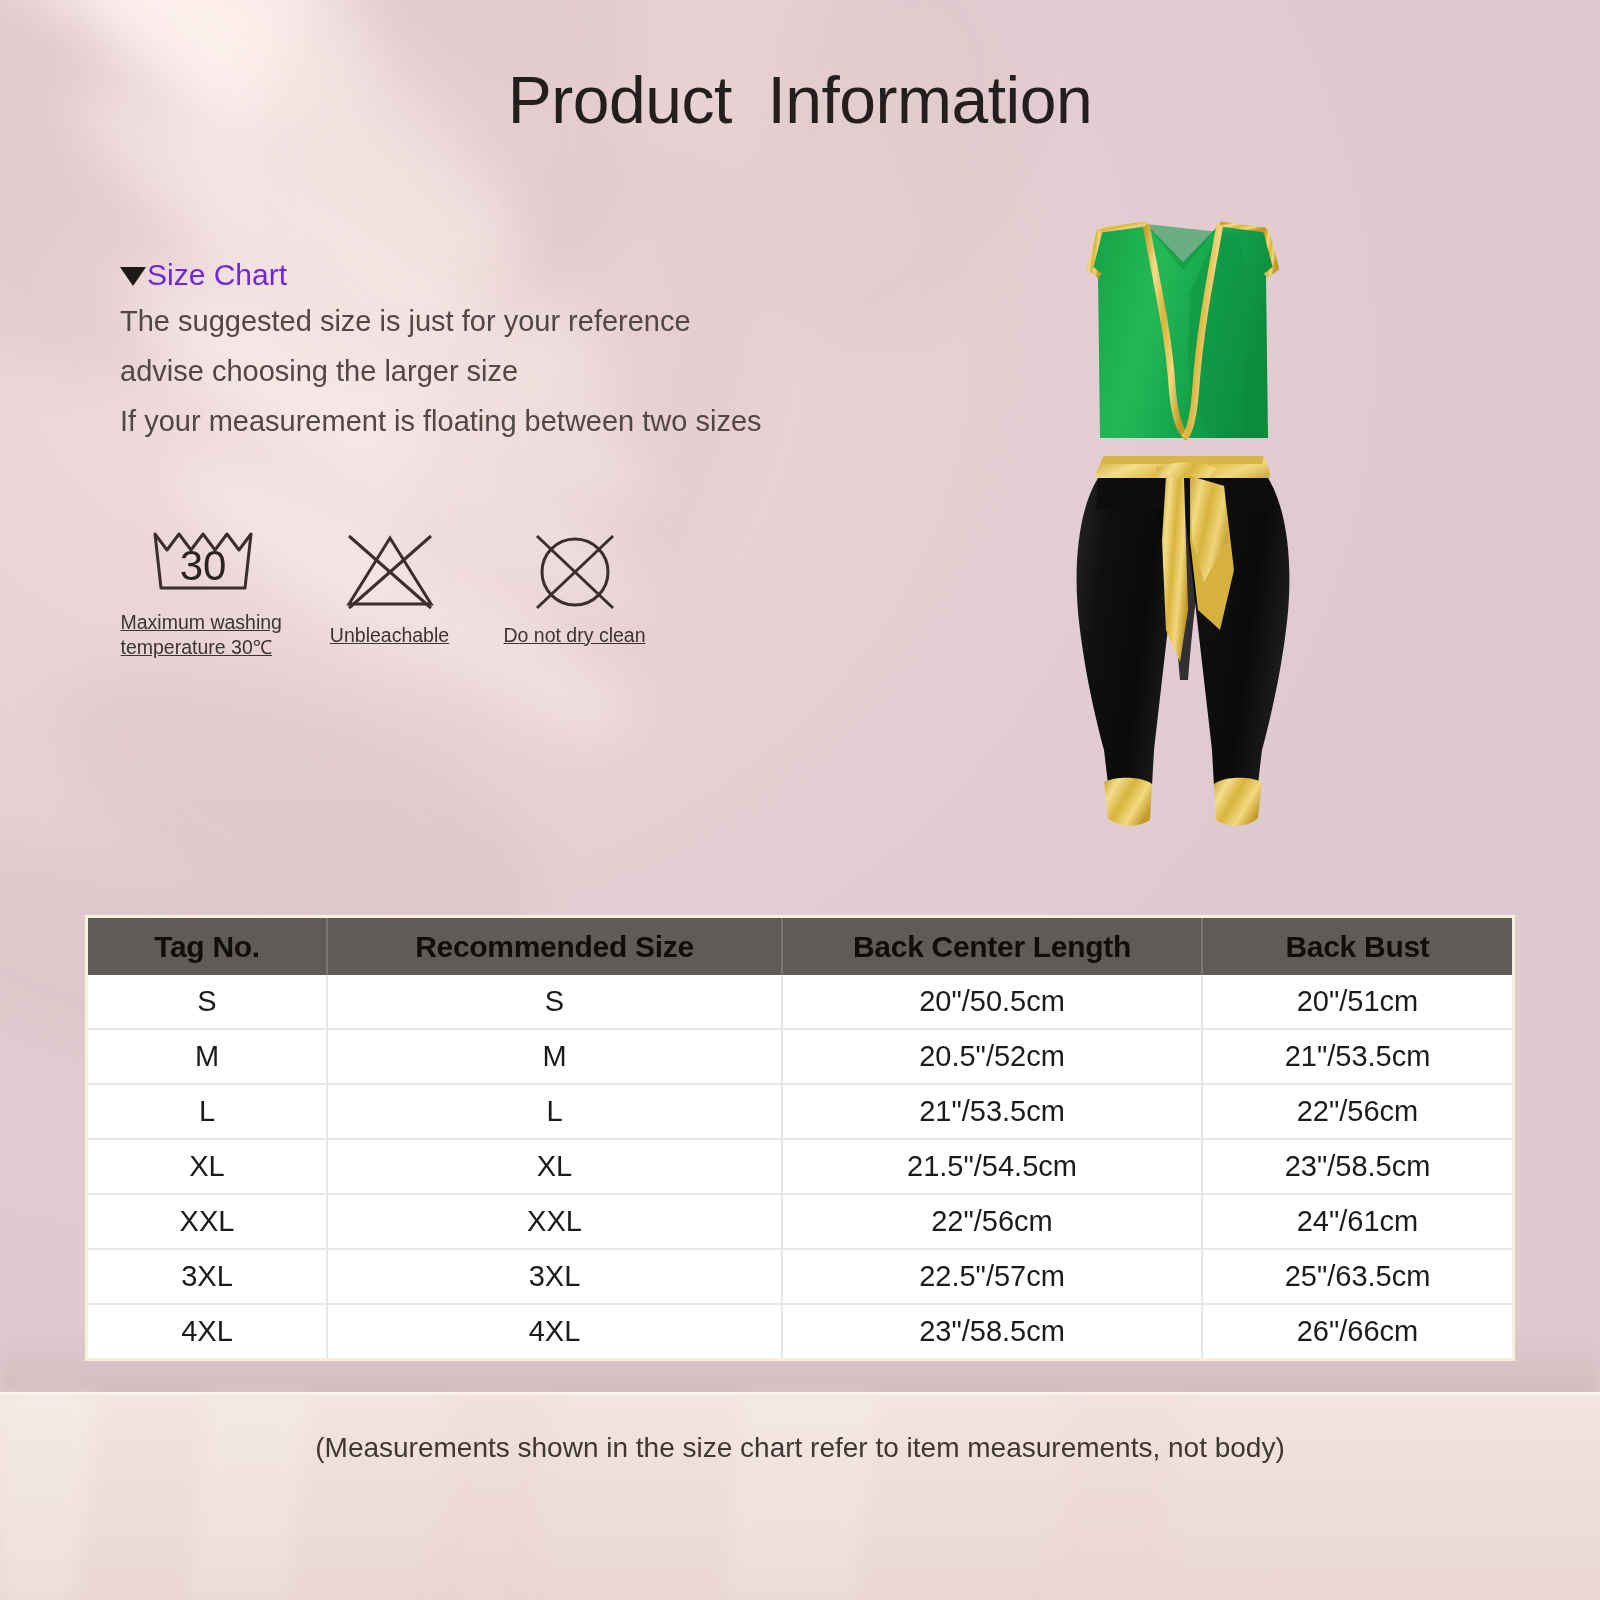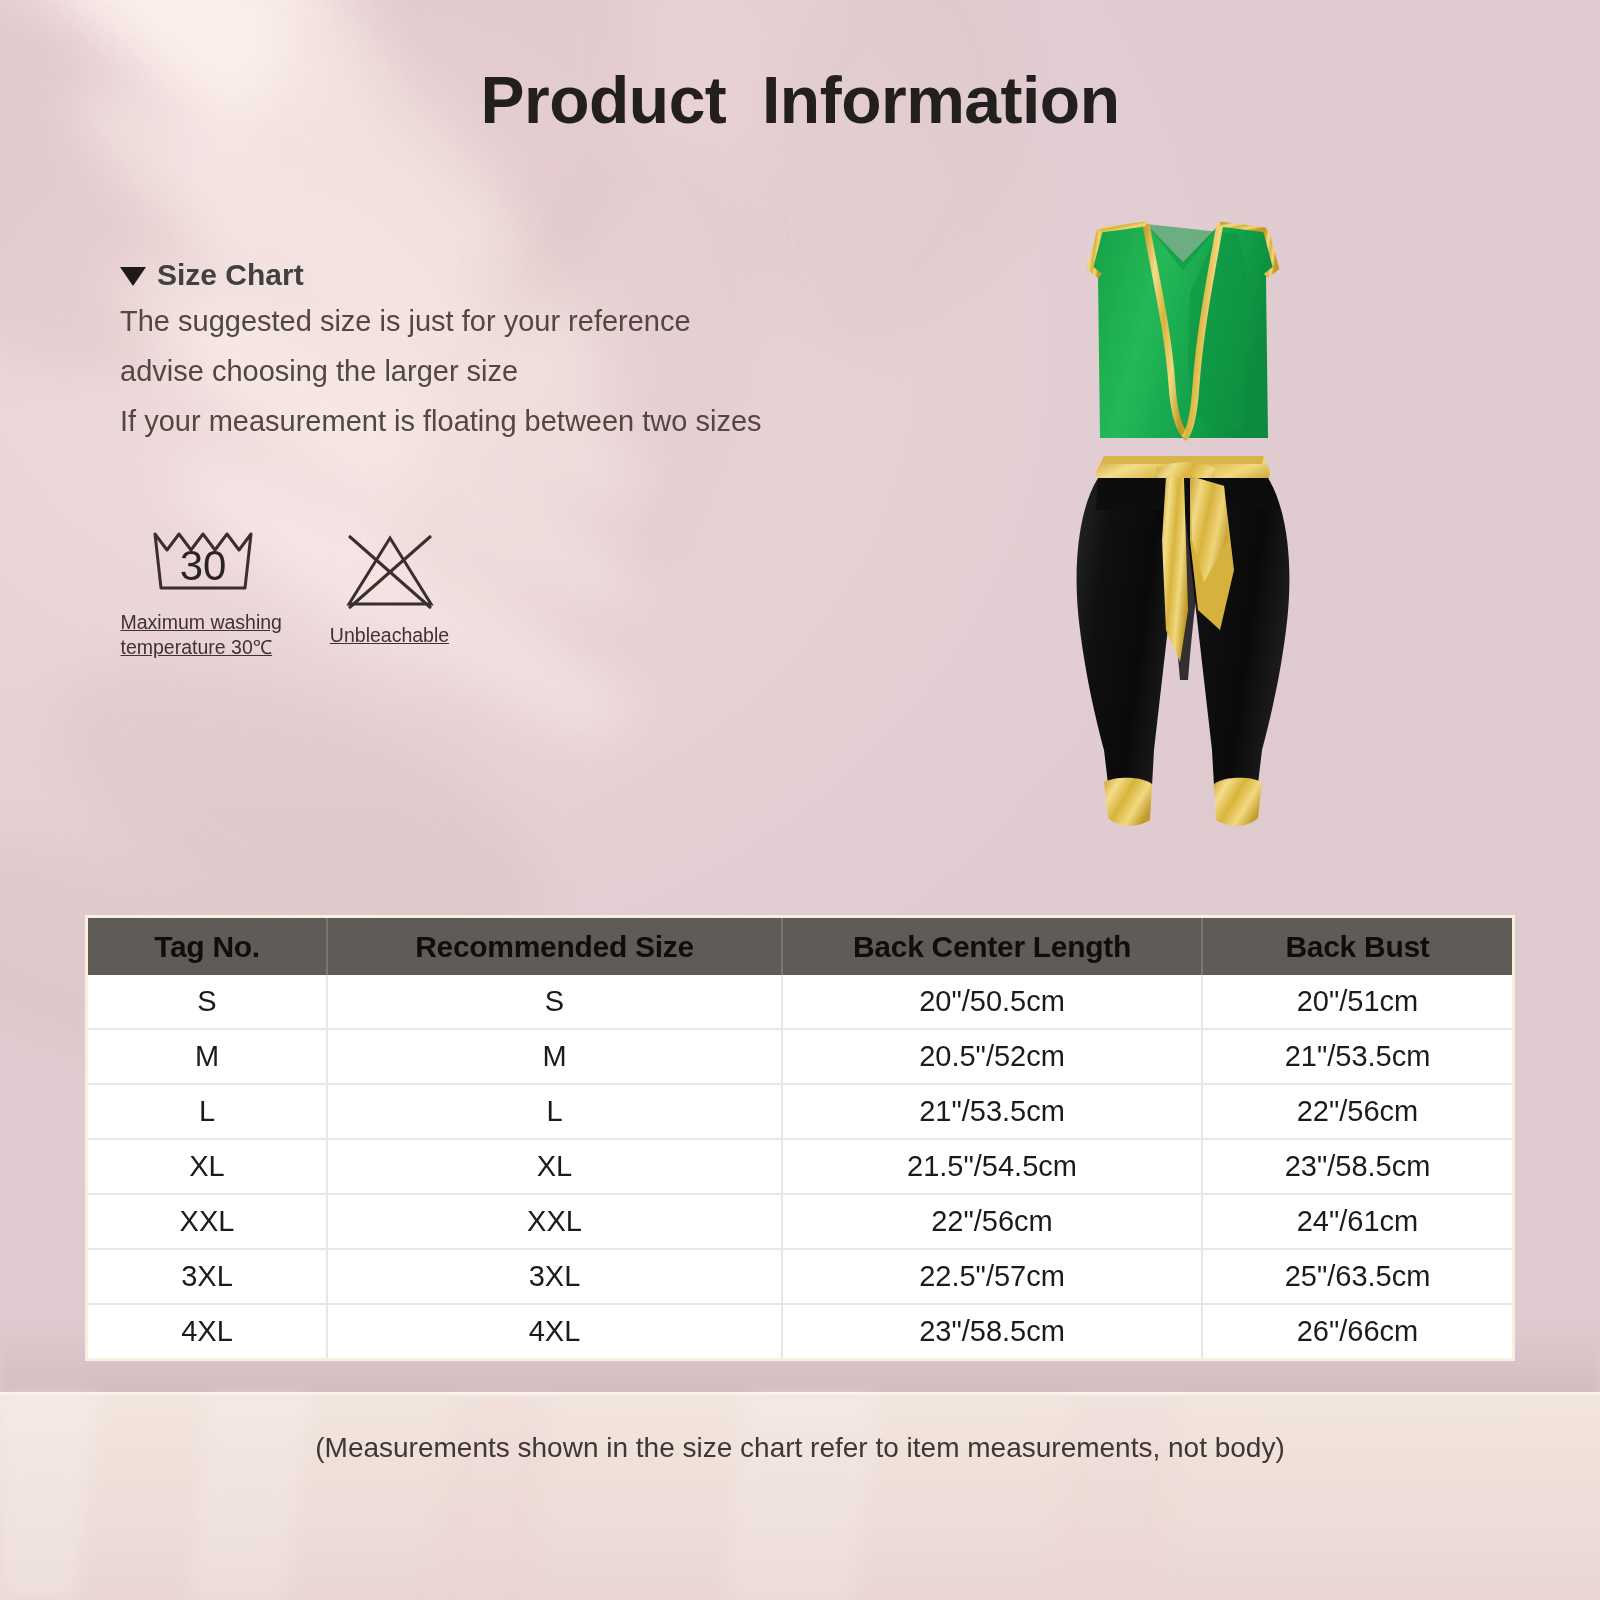--- a/index.html
+++ b/index.html
@@ -90,38 +90,38 @@
   }
 
   
   .title {
     position: absolute;
     top: 62px;
     left: 0;
     width: 1600px;
     text-align: center;
     font-family: "Liberation Sans", sans-serif;
-    font-weight: bold;
+    font-weight: normal;
     font-size: 66px;
     letter-spacing: -0.5px;
     color: #231f1e;
     white-space: pre;
   }
 
   
   .sizechart-head {
     position: absolute;
     left: 120px;
     top: 258px;
     display: flex;
     align-items: center;
-    gap: 11px;
-    font-weight: bold;
+    gap: 1px;
+    font-weight: normal;
     font-size: 30px;
-    color: #404040;
+    color: #6d28d9;
   }
   .tri-down {
     width: 0; height: 0;
     border-left: 13px solid transparent;
     border-right: 13px solid transparent;
     border-top: 19px solid #1d1a19;
     margin-top: 3px;
   }
   .note-lines {
     position: absolute;
@@ -274,20 +274,30 @@
       <div class="glyph">
         <svg width="110" height="82" viewBox="0 0 110 82">
           <path d="M55 8 L96 74 L14 74 Z" fill="none" stroke="#3a2f2c" stroke-width="3"></path>
           <line x1="14" y1="6" x2="96" y2="78" stroke="#3a2f2c" stroke-width="3"></line>
           <line x1="96" y1="6" x2="14" y2="78" stroke="#3a2f2c" stroke-width="3"></line>
         </svg>
       </div>
       <div class="cap">Unbleachable</div>
     </div>
 
+    <div class="care-item">
+      <div class="glyph">
+        <svg width="104" height="82" viewBox="0 0 104 82">
+          <circle cx="52" cy="42" r="33" fill="none" stroke="#3a2f2c" stroke-width="3"></circle>
+          <line x1="14" y1="6" x2="90" y2="78" stroke="#3a2f2c" stroke-width="3"></line>
+          <line x1="90" y1="6" x2="14" y2="78" stroke="#3a2f2c" stroke-width="3"></line>
+        </svg>
+      </div>
+      <div class="cap">Do not dry clean</div>
+    </div>
 
 
   </div>
 
   <div class="product">
     <svg width="290" height="660" viewBox="0 0 290 660">
       <defs>
         <linearGradient id="gVest" x1="0" y1="0" x2="1" y2="0.3">
           <stop offset="0%" stop-color="#13a045"></stop>
           <stop offset="40%" stop-color="#25b857"></stop>

